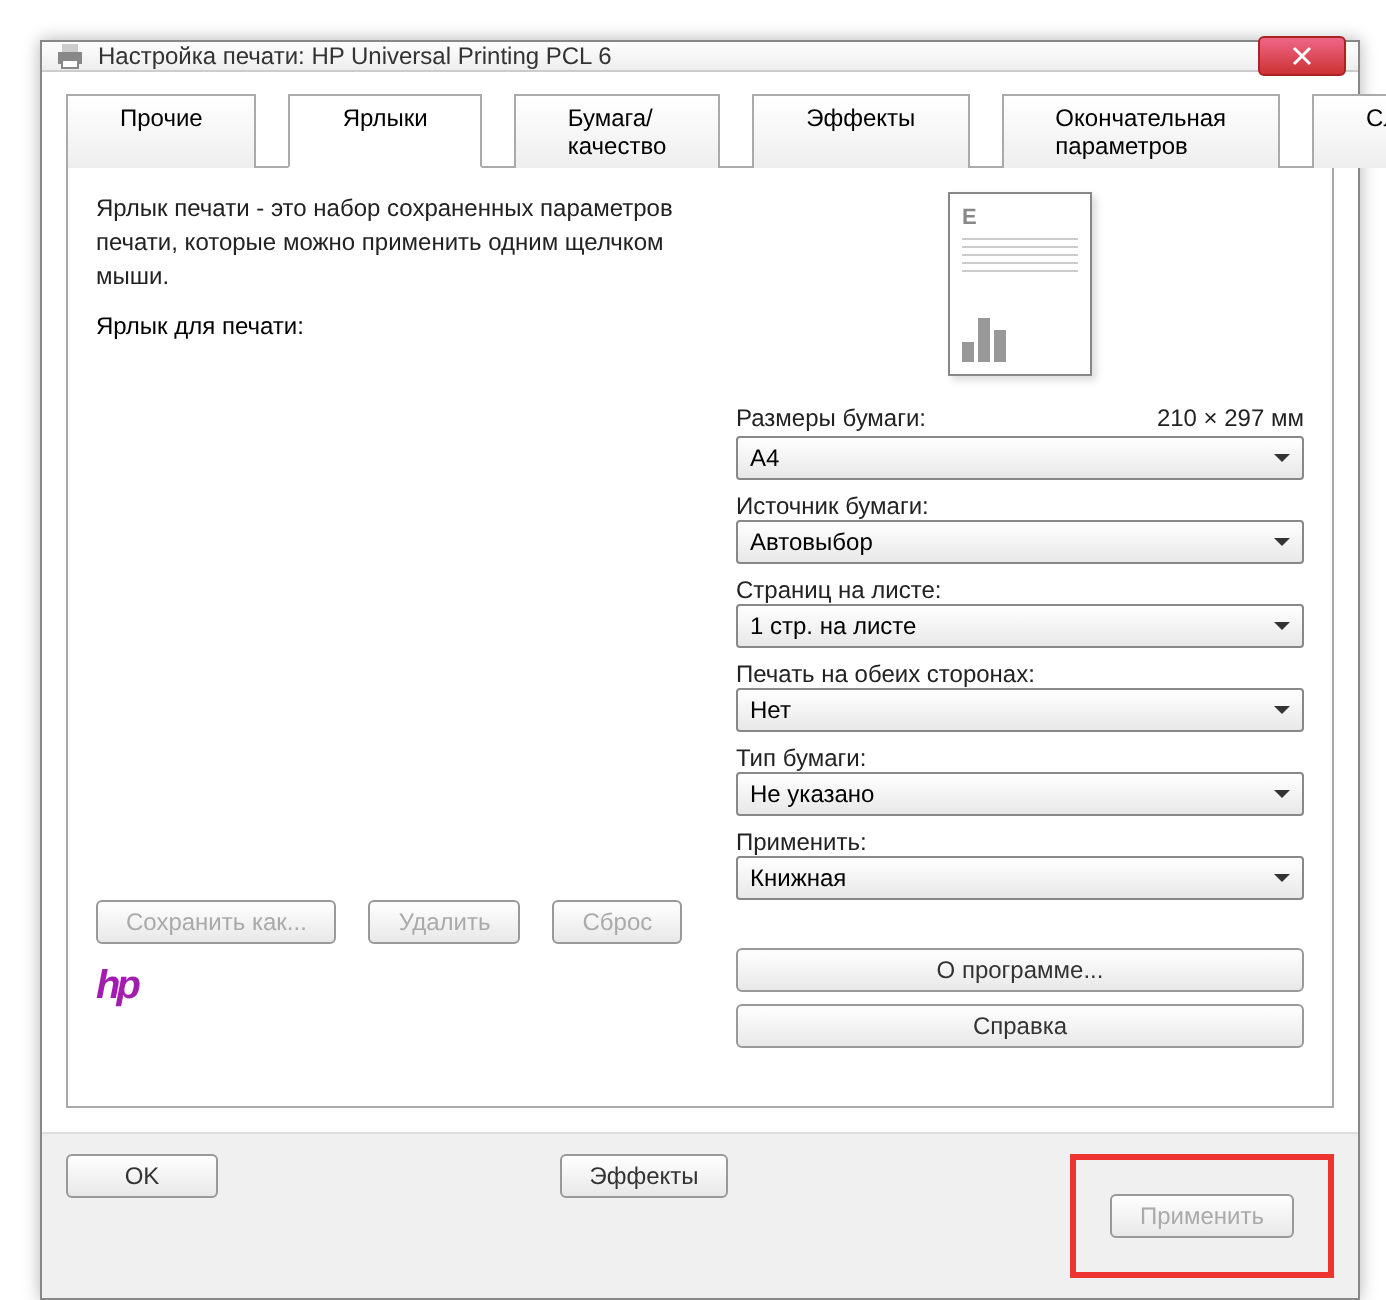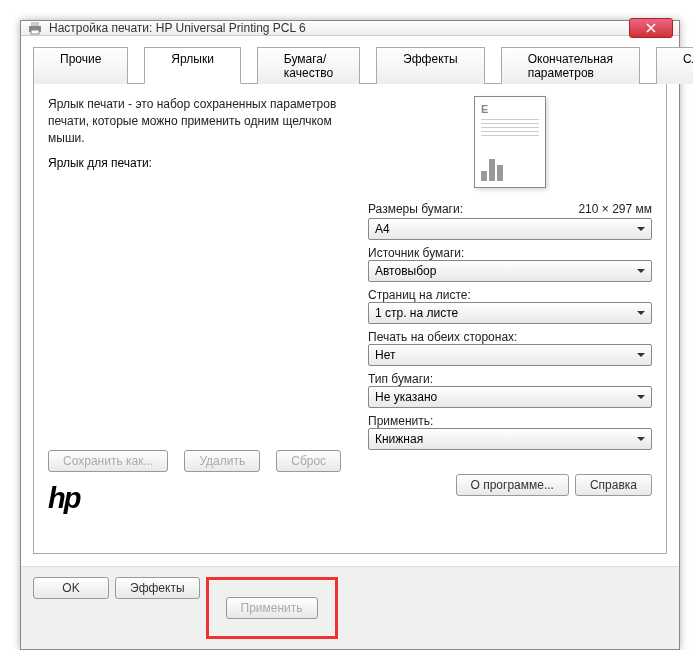--- a/index.html
+++ b/index.html
@@ -28,23 +28,23 @@
 .preview-box .chart div { width: 6px; background: #999; }
 .field-group { margin-bottom: 6px; }
 .field-row { display: flex; justify-content: space-between; margin-bottom: 2px; }
 .field-label { color: #222; }
 .field-value { color: #222; }
 .dropdown { width: 100%; height: 22px; background: linear-gradient(to bottom, #fff, #e8e8e8); border: 1px solid #888; border-radius: 2px; display: flex; align-items: center; padding: 0 6px; position: relative; cursor: pointer; }
 .dropdown::after { content: ''; position: absolute; right: 6px; top: 50%; transform: translateY(-50%); border: 4px solid transparent; border-top-color: #333; margin-top: 2px; }
 .bottom-buttons { display: flex; gap: 16px; margin-top: 280px; }
 .btn { height: 22px; padding: 0 14px; background: linear-gradient(to bottom, #fff, #e8e8e8); border: 1px solid #999; border-radius: 3px; cursor: pointer; color: #333; display: inline-flex; align-items: center; justify-content: center; }
 .btn.disabled { color: #aaa; cursor: default; }
-.hp-logo { margin-top: 10px; font-size: 29px; font-style: italic; font-weight: bold; color: #000000; letter-spacing: -2px; }
-.info-row { display: flex; justify-content: flex-end; gap: 6px; margin-top: 24px; }
-.dialog-footer { display: flex; justify-content: flex-start; gap: 6px; padding: 10px 12px; background: #f0f0f0; border-top: 1px solid #ddd; }
+.hp-logo { margin-top: 10px; font-size: 20px; font-style: italic; font-weight: bold; color: #a21caf; letter-spacing: -2px; }
+.info-row { display: flex; justify-content: flex-end; gap: 6px; margin-top: 24px; flex-direction: column; }
+.dialog-footer { display: flex; justify-content: space-between; gap: 6px; padding: 10px 12px; background: #f0f0f0; border-top: 1px solid #ddd; }
 .dialog-footer .btn { min-width: 76px; }
 .highlight { border: 3px solid #e33; border-radius: 0; padding: 17px; }
 .highlight .btn { min-width: 76px; }
 </style>
 </head>
 <body>
 
 <div class="window">
   <div class="titlebar">
     <svg class="icon" viewBox="0 0 16 16">

